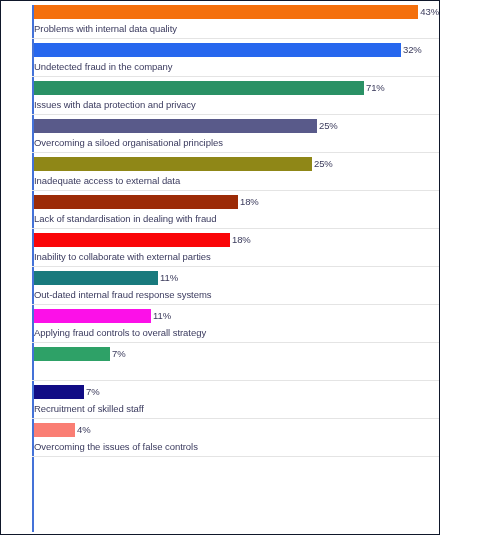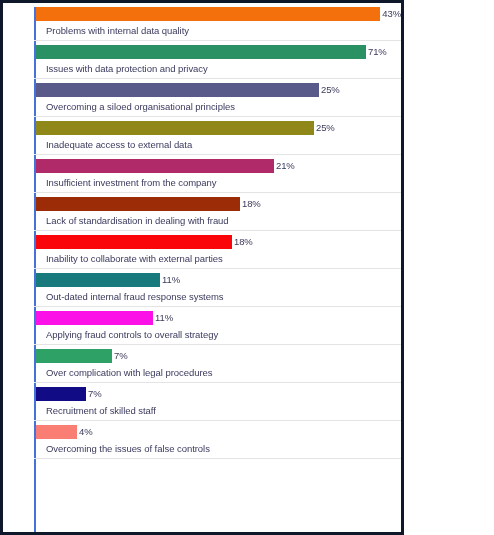--- a/index.html
+++ b/index.html
@@ -7,25 +7,25 @@
     margin: 0;
     padding: 0;
     background: #ffffff;
   }
   body {
     font-family: "Liberation Sans", sans-serif;
   }
 
   .chart-frame {
     position: relative;
-    width: 404px;
+    width: 440px;
     height: 535px;
     box-sizing: border-box;
     background: #ffffff;
-    border: 3px solid #0f172a;
+    border: 1px solid #0f172a;
     overflow: hidden;
   }
 
   
   .axis-line {
     position: absolute;
     left: 31px;
     top: 4px;
     width: 2px;
     height: 527px;
@@ -64,21 +64,21 @@
     margin-left: 2px;
     white-space: nowrap;
     letter-spacing: -0.1px;
   }
 
   .row-label {
     position: relative;
     font-size: 9.5px;
     color: #3a3a5e;
     line-height: 13px;
-    padding-left: 10px;
+    padding-left: 0;
     white-space: nowrap;
     letter-spacing: -0.05px;
   }
 
   .row-sep {
     position: absolute;
     left: -2px;
     right: 0;
     bottom: 0;
     height: 1px;
@@ -96,20 +96,28 @@
 
     <div class="row">
       <div class="bar-line">
         <span class="bar" style="width:429px;background:#f4700d;"></span>
         <span class="bar-value">43%</span>
       </div>
       <div class="row-label">Problems with internal data quality</div>
       <div class="row-sep"></div>
     </div>
 
+    <div class="row">
+      <div class="bar-line">
+        <span class="bar" style="width:367px;background:#2767ee;"></span>
+        <span class="bar-value">32%</span>
+      </div>
+      <div class="row-label">Undetected fraud in the company</div>
+      <div class="row-sep"></div>
+    </div>
 
     <div class="row">
       <div class="bar-line">
         <span class="bar" style="width:330px;background:#2a9165;"></span>
         <span class="bar-value">71%</span>
       </div>
       <div class="row-label">Issues with data protection and privacy</div>
       <div class="row-sep"></div>
     </div>
 
@@ -124,28 +132,20 @@
 
     <div class="row">
       <div class="bar-line">
         <span class="bar" style="width:278px;background:#8f8717;"></span>
         <span class="bar-value">25%</span>
       </div>
       <div class="row-label">Inadequate access to external data</div>
       <div class="row-sep"></div>
     </div>
 
-    <div class="row">
-      <div class="bar-line">
-        <span class="bar" style="width:238px;background:#b02a69;"></span>
-        <span class="bar-value">21%</span>
-      </div>
-      <div class="row-label">Insufficient investment from the company</div>
-      <div class="row-sep"></div>
-    </div>
 
     <div class="row">
       <div class="bar-line">
         <span class="bar" style="width:204px;background:#9c2b07;"></span>
         <span class="bar-value">18%</span>
       </div>
       <div class="row-label">Lack of standardisation in dealing with fraud</div>
       <div class="row-sep"></div>
     </div>
 
@@ -175,21 +175,20 @@
       </div>
       <div class="row-label">Applying fraud controls to overall strategy</div>
       <div class="row-sep"></div>
     </div>
 
     <div class="row">
       <div class="bar-line">
         <span class="bar" style="width:76px;background:#2ea167;"></span>
         <span class="bar-value">7%</span>
       </div>
-      <div class="row-label">Over complication with legal procedures</div>
       <div class="row-sep"></div>
     </div>
 
     <div class="row">
       <div class="bar-line">
         <span class="bar" style="width:50px;background:#110c85;"></span>
         <span class="bar-value">7%</span>
       </div>
       <div class="row-label">Recruitment of skilled staff</div>
       <div class="row-sep"></div>

